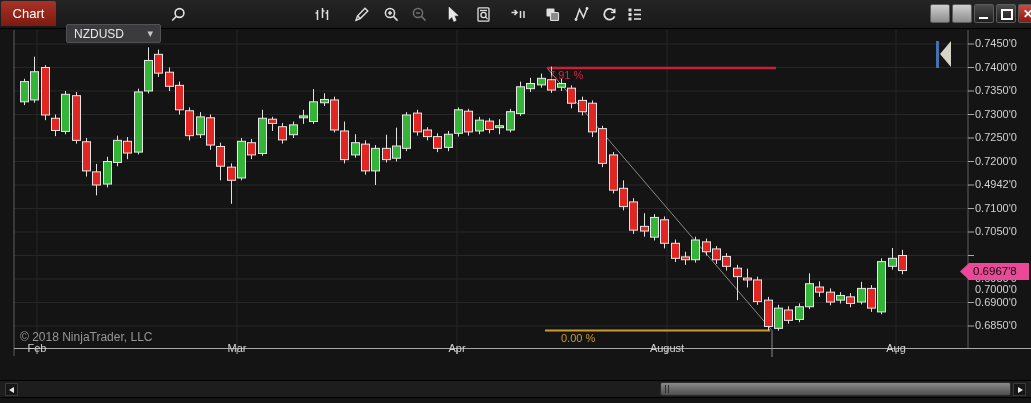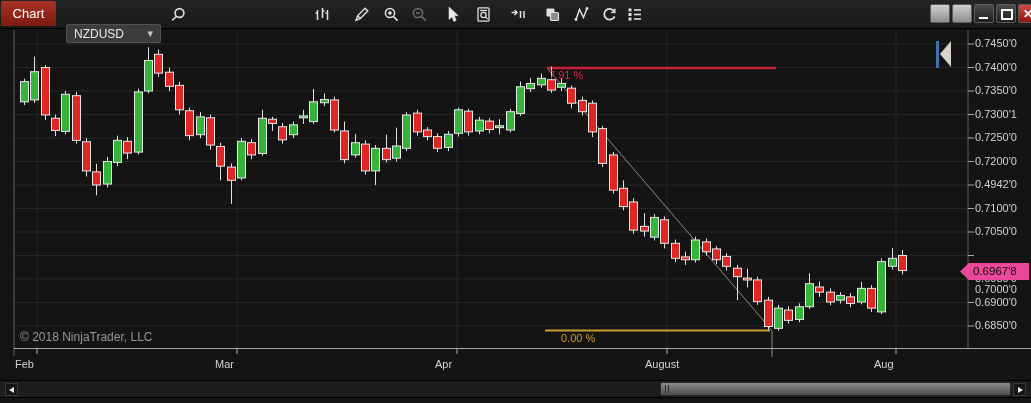--- a/index.html
+++ b/index.html
@@ -33,21 +33,21 @@
   .winbtn.close{background:linear-gradient(#cf4a40,#8f1710);}
   .winbtn.close::before{content:"✕";position:absolute;left:0;top:0;width:100%;height:100%;
     color:#fff;font-size:12px;font-weight:bold;display:flex;align-items:center;justify-content:center;}
   
   #plot{position:absolute;left:0;top:0;}
   .watermark{position:absolute;left:20px;top:330px;font-size:12px;color:#969696;}
   .fib-label{position:absolute;font-size:11px;}
   .fib-label.top{left:549px;top:69px;color:#d42a40;}
   .fib-label.bottom{left:549px;top:332px;color:#cd9a31;padding-left:12px;}
   .price-label{position:absolute;left:975px;width:54px;font-size:11px;color:#d2d2d2;}
-  .month-label{position:absolute;width:44px;top:358px;text-align:left;font-size:11px;color:#d2d2d2;}
+  .month-label{position:absolute;width:44px;top:342px;text-align:center;font-size:11px;color:#d2d2d2;}
   .price-badge{position:absolute;left:960px;top:263px;width:69px;height:17px;
     background:#ec4899;color:#0a0a0a;font-size:11.5px;line-height:17px;padding-left:13px;
     box-sizing:border-box;clip-path:polygon(0 50%,9px 0,100% 0,100% 100%,9px 100%);z-index:5;}
   .collapse-handle{position:absolute;left:936px;top:41px;width:16px;height:27px;}
   .collapse-handle .bar{position:absolute;left:0;top:0;width:3px;height:27px;background:#4272ad;}
   .collapse-handle .tri{position:absolute;left:4px;top:0;width:0;height:0;
     border-top:13px solid transparent;border-bottom:13px solid transparent;border-right:11px solid #d8d4c8;}
   
   .scrollbar{position:absolute;left:0;top:380px;width:1031px;height:18px;background:#1d1d1d;
     border-top:1px solid #000;border-bottom:1px solid #000;box-sizing:border-box;}
@@ -432,21 +432,21 @@
 
 <div class="watermark">© 2018 NinjaTrader, LLC</div>
 
 <div class="fib-label top">7.91 %</div>
 <div class="fib-label bottom">0.00 %</div>
 
 <div id="price-axis">
     <div class="price-label" style="top: 37px;">0.7450'0</div>
     <div class="price-label" style="top: 60.5px;">0.7400'0</div>
     <div class="price-label" style="top: 84px;">0.7350'0</div>
-    <div class="price-label" style="top: 107.5px;">0.7300'1</div>
+    <div class="price-label" style="top: 107.5px;">0.7300'0</div>
     <div class="price-label" style="top: 131px;">0.7250'0</div>
     <div class="price-label" style="top: 154.5px;">0.7200'0</div>
     <div class="price-label" style="top: 178px;">0.4942'0</div>
     <div class="price-label" style="top: 201.5px;">0.7100'0</div>
     <div class="price-label" style="top: 225px;">0.7050'0</div>
     <div class="price-label" style="top: 235px; margin-top: 48px;">0.7000'0</div>
     <div class="price-label" style="top: 272px;">0.6950'0</div>
     <div class="price-label" style="top: 295.5px;">0.6900'0</div>
     <div class="price-label" style="top: 319px;">0.6850'0</div>
   </div>

